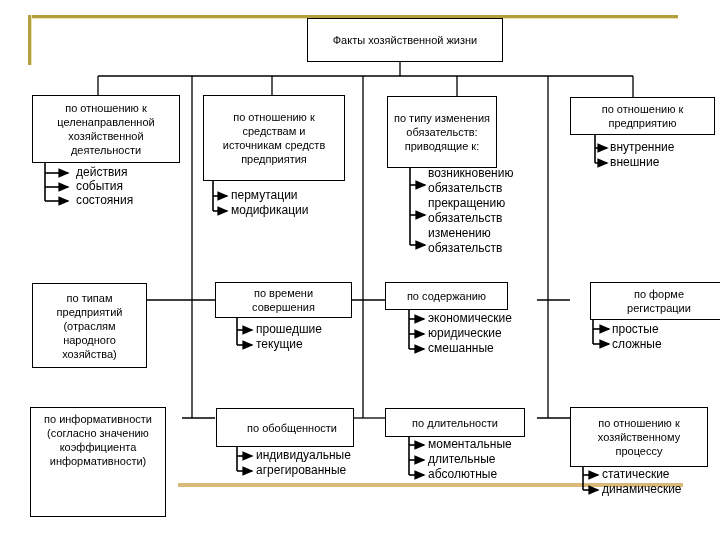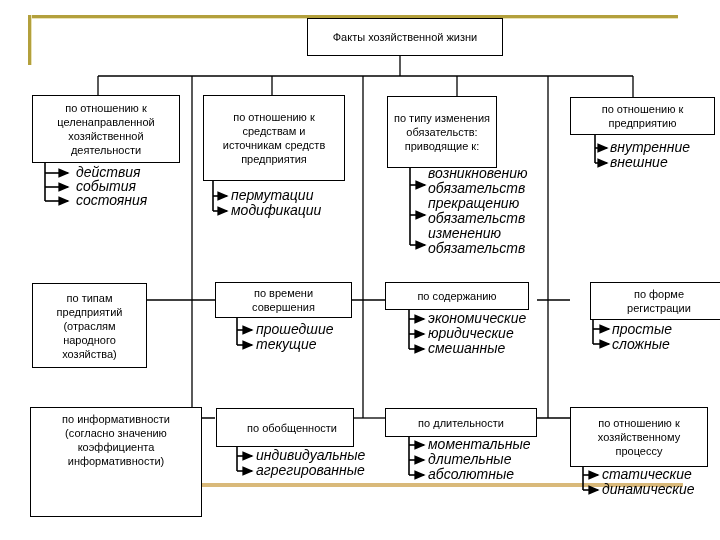--- a/index.html
+++ b/index.html
@@ -29,23 +29,22 @@
     text-align: center;
     font-size: 11px;
     line-height: 14px;
     white-space: pre-line;
     padding: 2px;
   }
   .box.top-align { align-items: flex-start; padding-top: 4px; }
   .items {
     position: absolute;
     z-index: 3;
-    font-size: 14px;
+    font-size: 12px;
     text-align: left;
-    font-style: italic;
   }
   .items .item { line-height: 15px; }
   .items.lh14 .item { line-height: 14px; }
   .items.wrap2 .item { height: 30px; line-height: 15px; }
 </style>
 </head>
 <body>
 
 <div class="slide">
 
@@ -116,21 +115,21 @@
       <line x1="409" y1="445" x2="424" y2="445" marker-end="url(#arrow)"></line>
       <line x1="409" y1="460" x2="424" y2="460" marker-end="url(#arrow)"></line>
       <line x1="409" y1="475" x2="424" y2="475" marker-end="url(#arrow)"></line>
 
       <line x1="583" y1="465" x2="583" y2="490"></line>
       <line x1="583" y1="475" x2="598" y2="475" marker-end="url(#arrow)"></line>
       <line x1="583" y1="490" x2="598" y2="490" marker-end="url(#arrow)"></line>
     </g>
   </svg>
 
-  <div class="box" style="left:307px; top:18px; width:196px; height:38px;">
+  <div class="box" style="left:307px; top:18px; width:196px; height:44px;">
     <span>Факты хозяйственной жизни</span>
   </div>
 
   <div class="box" style="left:32px; top:95px; width:148px; height:68px;">
     <span>по отношению к
 целенаправленной
 хозяйственной
 деятельности</span>
   </div>
   <div class="items lh14" style="left:76px; top:165px; width:90px;">
@@ -180,54 +179,54 @@
 
   <div class="box" style="left:215px; top:282px; width:137px; height:36px;">
     <span>по времени
 совершения</span>
   </div>
   <div class="items" style="left:256px; top:322px; width:95px;">
     <div class="item">прошедшие</div>
     <div class="item">текущие</div>
   </div>
 
-  <div class="box" style="left:385px; top:282px; width:144px; height:28px;">
+  <div class="box" style="left:385px; top:282px; width:123px; height:28px;">
     <span>по содержанию</span>
   </div>
   <div class="items" style="left:428px; top:311px; width:100px;">
     <div class="item">экономические</div>
     <div class="item">юридические</div>
     <div class="item">смешанные</div>
   </div>
 
   <div class="box" style="left:570px; top:282px; width:138px; height:38px;margin-left:20px;">
     <span>по форме
 регистрации</span>
   </div>
   <div class="items" style="left:612px; top:322px; width:90px;">
     <div class="item">простые</div>
     <div class="item">сложные</div>
   </div>
 
-  <div class="box top-align" style="left:30px; top:407px; width:172px; height:110px;">
+  <div class="box top-align" style="left:30px; top:407px; width:136px; height:110px;">
     <span>по информативности
 (согласно значению
 коэффициента
 информативности)</span>
   </div>
 
   <div class="box" style="left:216px; top:408px; width:138px; height:39px;padding-left:16px;">
     <span>по обобщенности</span>
   </div>
   <div class="items" style="left:256px; top:448px; width:110px;">
     <div class="item">индивидуальные</div>
     <div class="item">агрегированные</div>
   </div>
 
-  <div class="box" style="left:385px; top:408px; width:152px; height:29px;">
+  <div class="box" style="left:385px; top:408px; width:140px; height:29px;">
     <span>по длительности</span>
   </div>
   <div class="items" style="left:428px; top:437px; width:100px;">
     <div class="item">моментальные</div>
     <div class="item">длительные</div>
     <div class="item">абсолютные</div>
   </div>
 
   <div class="box" style="left:570px; top:407px; width:138px; height:60px;">
     <span>по отношению к

